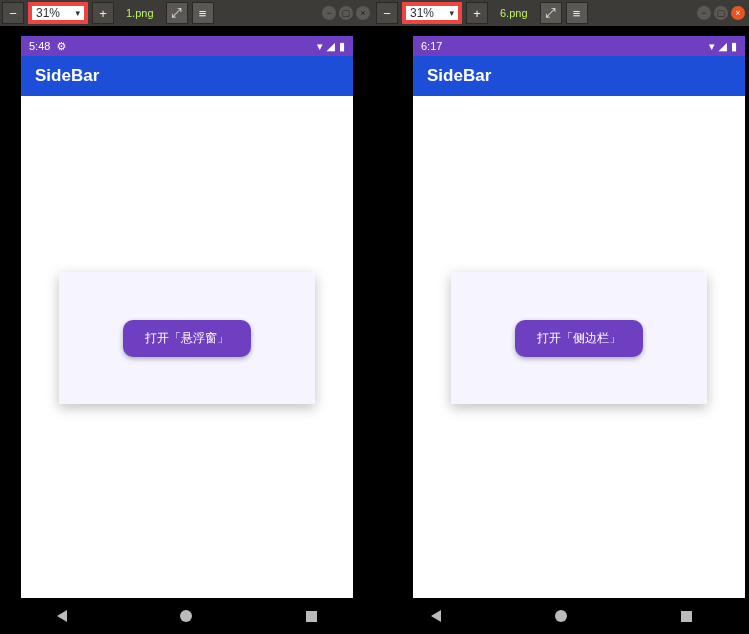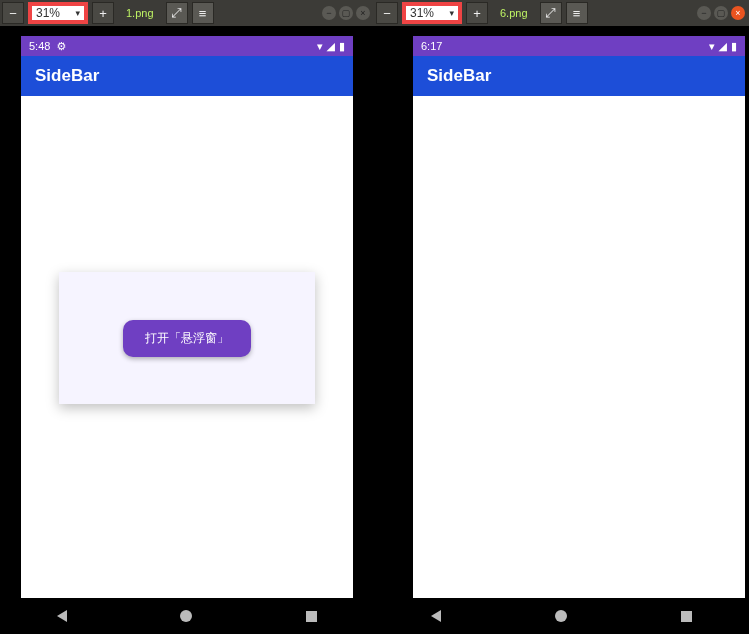--- a/index.html
+++ b/index.html
@@ -261,20 +261,27 @@
         </div>
         <div class="sb-right">
           <span>▾</span>
           <span>◢</span>
           <span>▮</span>
         </div>
       </div>
       <div class="appbar">
         <span>SideBar</span>
       </div>
+      <div class="content">
+        <div class="card">
+          <div class="pill-btn">
+            <span>打开「侧边栏」</span>
+          </div>
+        </div>
+      </div>
     </div>
     <div class="navbar">
       <div class="nav-tri"></div>
       <div class="nav-circ"></div>
       <div class="nav-sq"></div>
     </div>
   </div>
 </div>
 
 </body></html>

